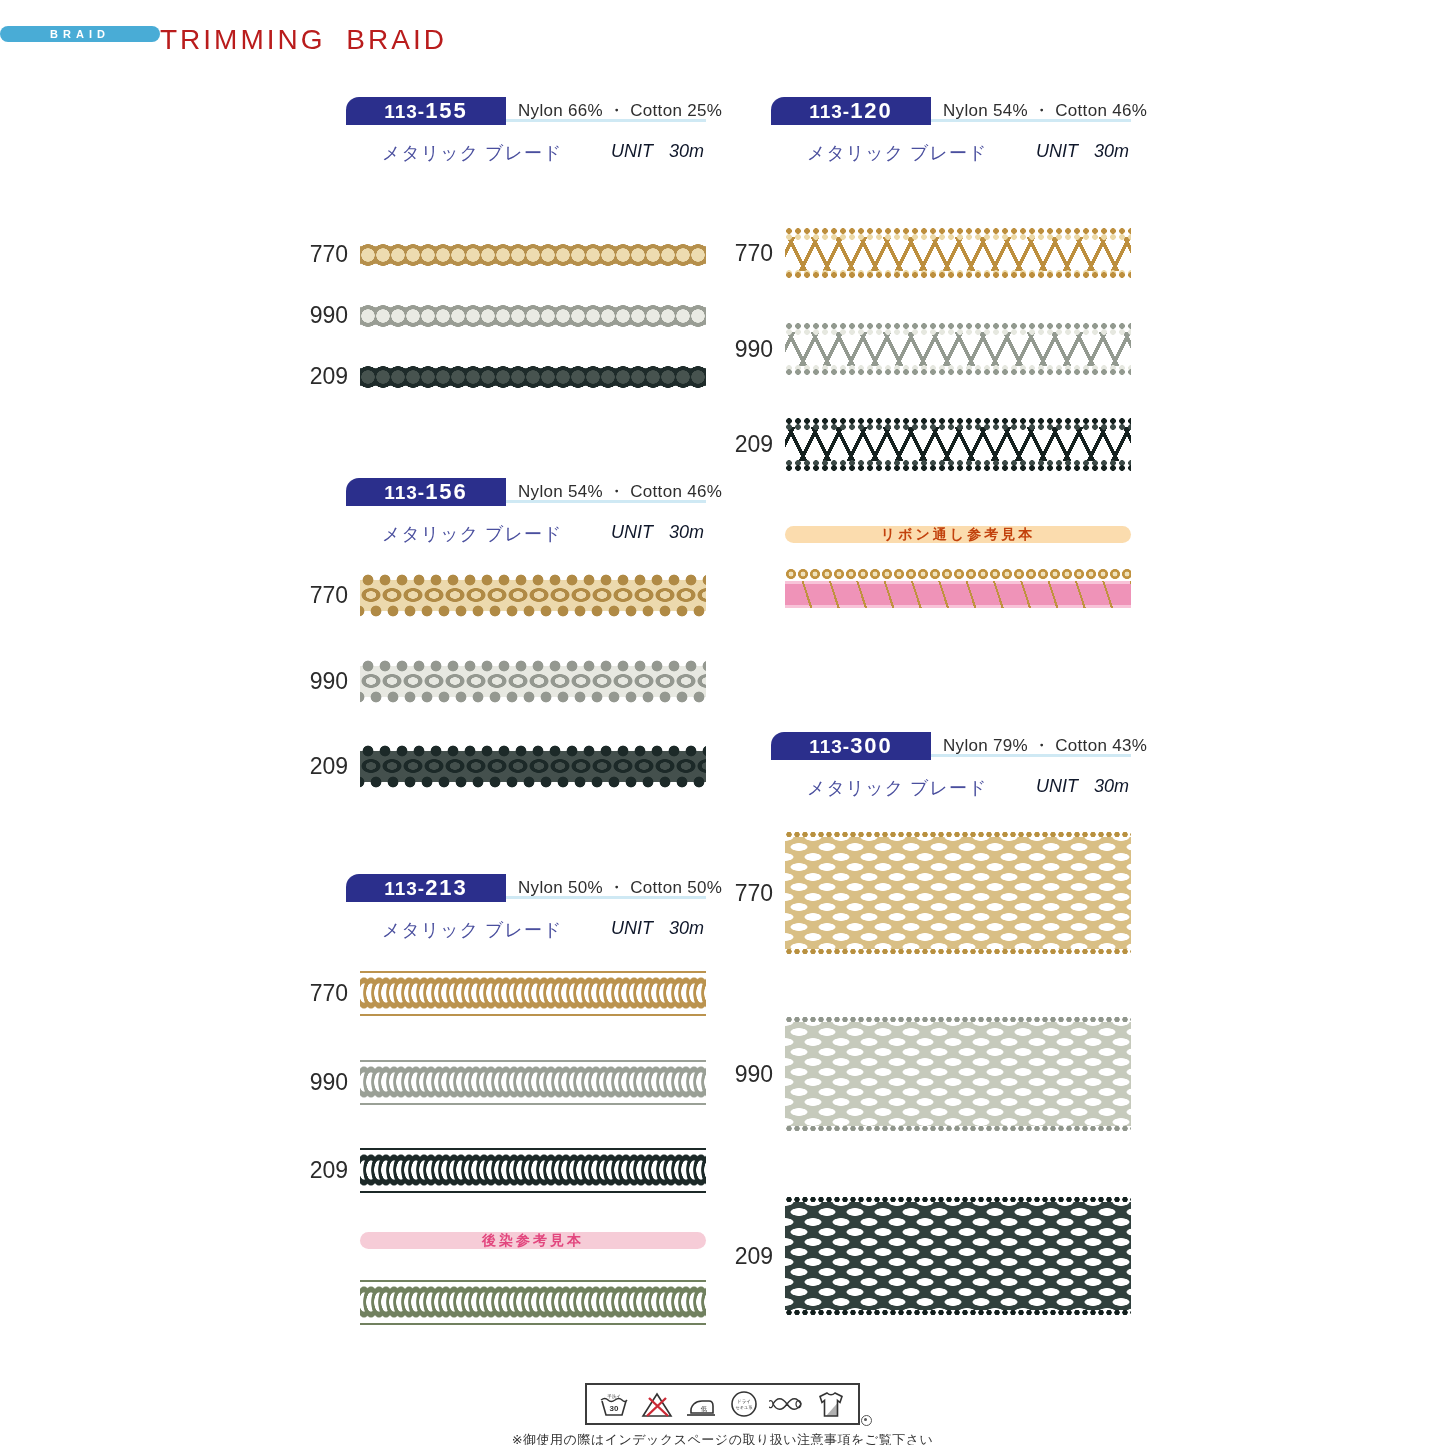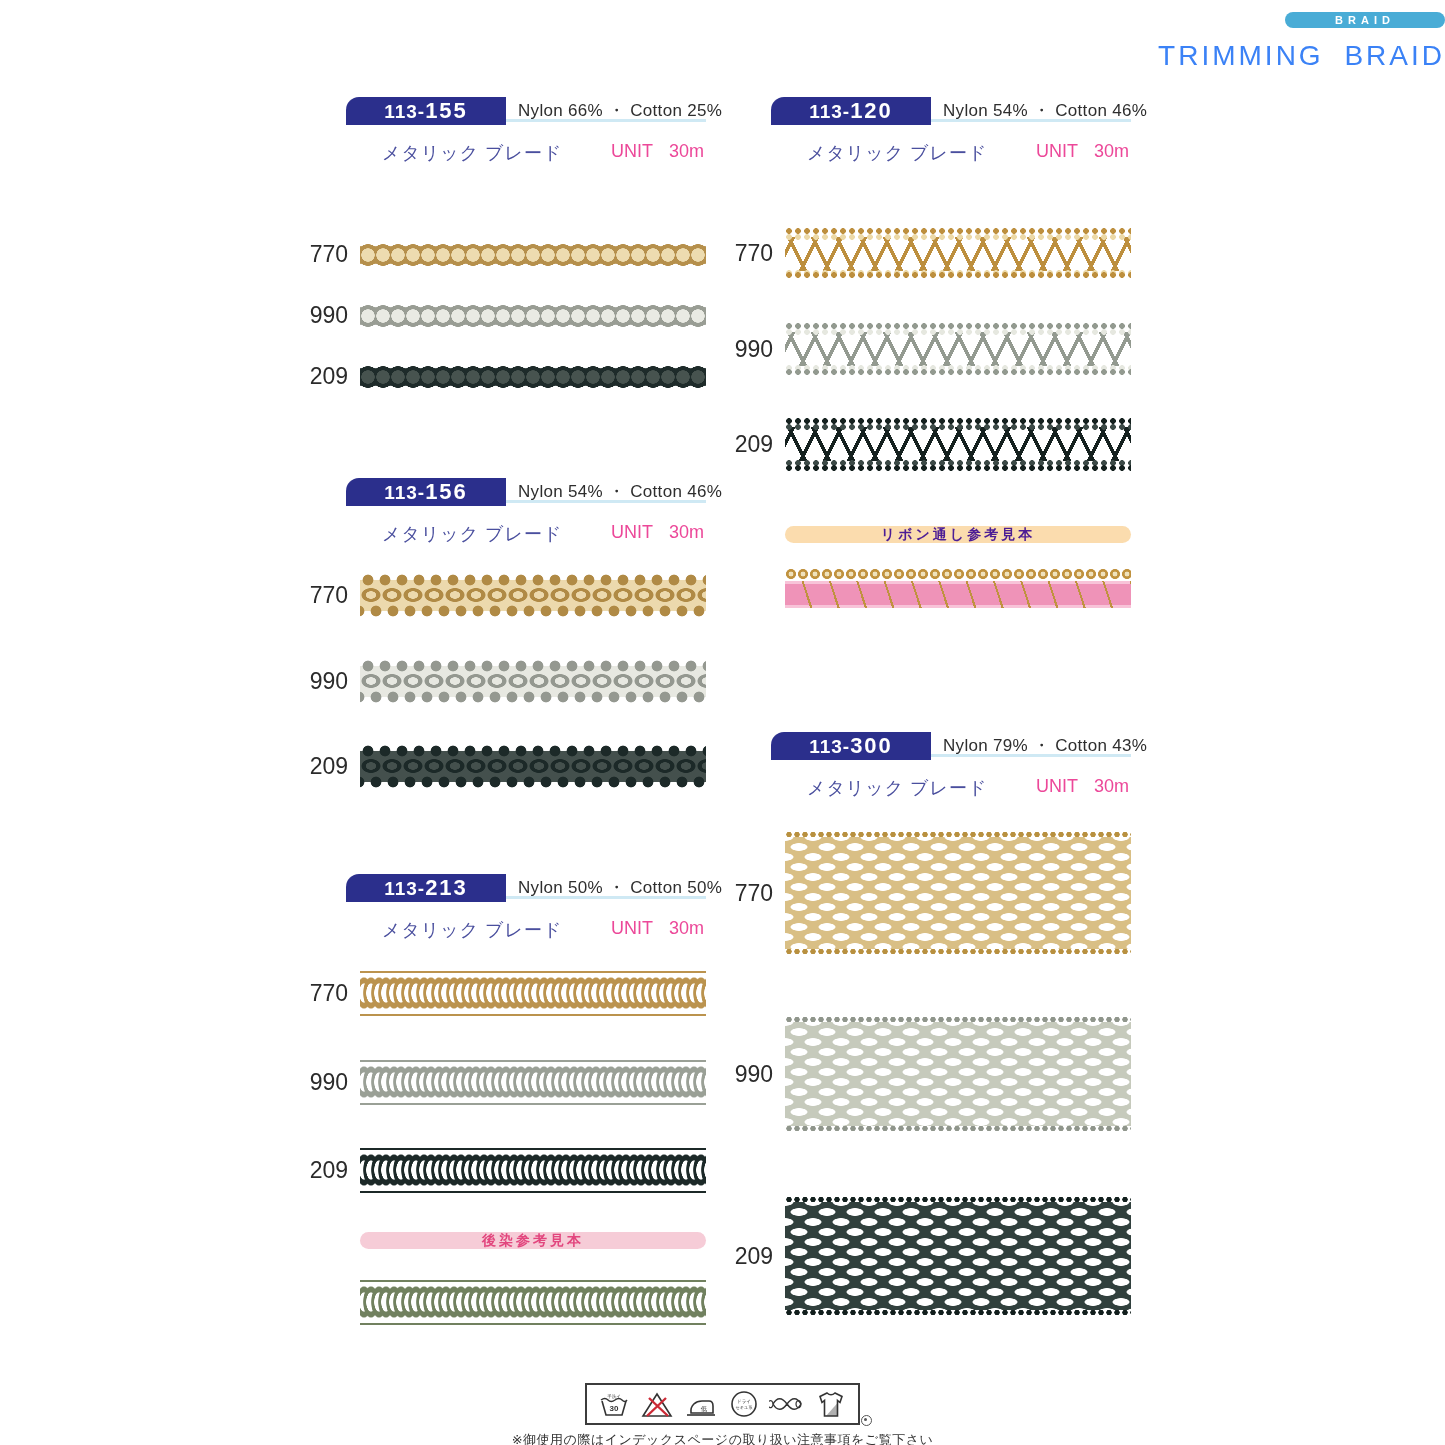--- a/index.html
+++ b/index.html
@@ -1,41 +1,41 @@
 <!DOCTYPE html>
 <html><head>
 <meta charset="utf-8">
 <style>
   html,body{margin:0;padding:0;background:#fff;}
   .page{
     position:relative; width:1445px; height:1445px; background:#fff; overflow:hidden;
     font-family:"Liberation Sans","DejaVu Sans",sans-serif; color:#2e2e2e;
   }
   
-  .page-head{position:absolute; top:12px; left:0; right:0; display:flex; flex-direction:column; align-items:flex-end;}
+  .page-head{position:absolute; top:12px; left:0; right:0; display:flex; flex-direction:row; align-items:center;}
   .head-pill{width:160px; height:16px; border-radius:9px; display:flex; align-items:center; justify-content:center;}
   .head-pill span{color:#fff; font-size:11px; font-weight:bold; letter-spacing:5px;}
   .page-title{margin-top:2px; font-size:28px; letter-spacing:3px; word-spacing:10px; font-weight:500;}
   
   .col{position:absolute; top:0; width:408px;}
   .col.left{left:298px;}
   .col.right{left:723px;}
   
   .prod-header{position:relative; height:28px; margin-left:48px;}
   .rule{position:absolute; left:130px; right:0; bottom:3px; height:3px; z-index:0;}
   .code-box{
     position:absolute; left:0; top:0; width:160px; height:28px; z-index:1;
     border-radius:13px 0 0 0; display:flex; align-items:baseline; justify-content:center; color:#fff;
   }
   .code-prefix{font-size:19px; font-weight:bold; letter-spacing:1px; line-height:27px;}
   .code-suffix{font-size:22px; font-weight:bold; letter-spacing:2px; line-height:27px;}
   .composition{position:absolute; left:172px; top:2px; font-size:17px; letter-spacing:.3px; white-space:nowrap; z-index:1;}
   .sub-row{margin-left:62px; margin-top:16px; height:20px; display:flex; justify-content:space-between; align-items:flex-start;}
   .subtitle{font-size:18px; padding-left:22px; letter-spacing:1px;}
-  .unit{font-size:18px; color:#ec4899; padding-right:2px;}
+  .unit{font-size:18px; color:#0f172a; padding-right:2px;font-style:italic;}
   .unit .u-label{margin-right:16px;}
   
   .swatch-row{display:flex; align-items:center;}
   .swatch-label{width:50px; margin-right:12px; text-align:right; font-size:23px; color:#2b2b2b; flex:none;}
   .braid{flex:1;}
   
   .chain{height:26px;
     background-image:
       radial-gradient(circle 12px at 8px 13px, var(--fill) 54%, var(--edge) 58% 88%, transparent 92%),
       radial-gradient(circle 10px at 8px 13px, var(--fill) 48%, var(--edge) 54% 84%, transparent 90%);
@@ -109,21 +109,21 @@
 </style>
 </head>
 <body>
 
 <div class="page">
 
   <div class="page-head">
     <div class="head-pill" style="background-color: rgb(73, 172, 214);">
       <span>BRAID</span>
     </div>
-    <div class="page-title" style="color: #3b82f6; margin-top: 12px;">TRIMMING BRAID</div>
+    <div class="page-title" style="color: #b91c1c; margin-top: 12px;">TRIMMING BRAID</div>
   </div>
 
   <div class="col left">
 
     <section>
       <div class="prod-header" style="margin-top:97px;">
         <div class="rule" style="background-color: rgb(207, 233, 244);"></div>
         <div class="code-box" style="background-color: rgb(43, 47, 140);">
           <span class="code-prefix">113-</span>
             <span class="code-suffix">155</span>
@@ -233,21 +233,21 @@
       </div>
       <div class="swatch-row" style="margin-top:43px;">
         <span class="swatch-label">990</span>
         <div class="braid lattice" style="--edge: #939a90; --fill: #e6e8e0;"></div>
       </div>
       <div class="swatch-row" style="margin-top:41px;">
         <span class="swatch-label">209</span>
         <div class="braid lattice" style="height: 55px; --edge: #15211f; --fill: #3c4a47;"></div>
       </div>
       <div class="banner-row" style="margin-top:54px;">
-        <div class="banner" style="background-color: rgb(251, 220, 174); color: #4c1d95;">
+        <div class="banner" style="background-color: rgb(251, 220, 174); color: #c2410c;">
           <span>リボン通し参考見本</span>
         </div>
       </div>
       <div class="swatch-row" style="margin-top:24px;">
         <span class="swatch-label"></span>
         <div class="braid ribbon" style="--edge: #c0923f; --fill: #efe2bd; --ribbon: #ef93b8; --ribbon-hi: #f8c3d8;"></div>
       </div>
     </section>
 
     <section>

